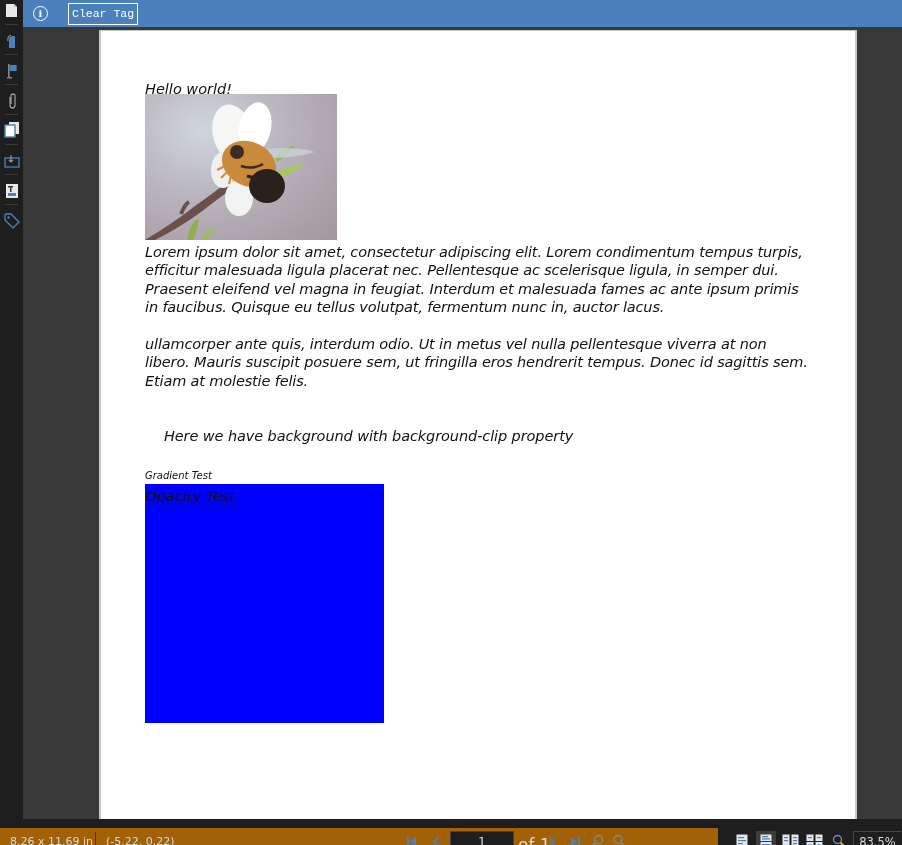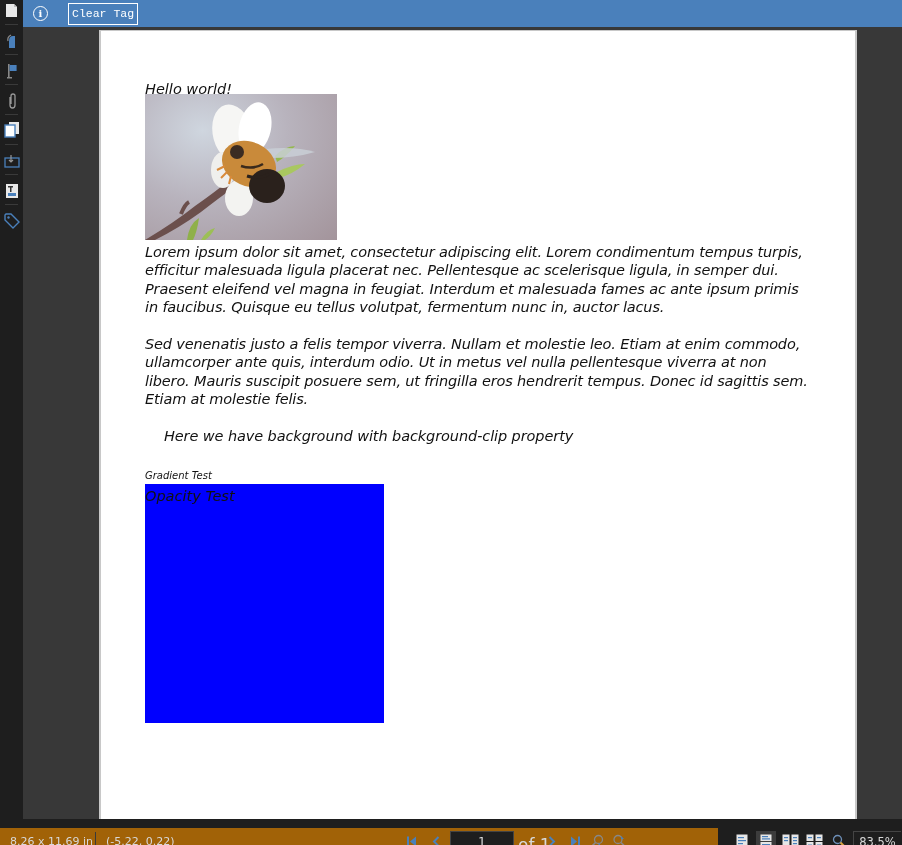--- a/index.html
+++ b/index.html
@@ -150,21 +150,20 @@
         </div>
 
         <div class="para para1">
           <div>Lorem ipsum dolor sit amet, consectetur adipiscing elit. Lorem condimentum tempus turpis,</div>
           <div>efficitur malesuada ligula placerat nec. Pellentesque ac scelerisque ligula, in semper dui.</div>
           <div>Praesent eleifend vel magna in feugiat. Interdum et malesuada fames ac ante ipsum primis</div>
           <div>in faucibus. Quisque eu tellus volutpat, fermentum nunc in, auctor lacus.</div>
         </div>
 
         <div class="para para2">
-          <div>Sed venenatis justo a felis tempor viverra. Nullam et molestie leo. Etiam at enim commodo,</div>
           <div>ullamcorper ante quis, interdum odio. Ut in metus vel nulla pellentesque viverra at non</div>
           <div>libero. Mauris suscipit posuere sem, ut fringilla eros hendrerit tempus. Donec id sagittis sem.</div>
           <div>Etiam at molestie felis.</div>
         </div>
 
         <div class="clip-text">Here we have background with background-clip property</div>
         <div class="grad-label">Gradient Test</div>
         <div class="blue-box"></div>
         <div class="opacity-label">Opacity Test</div>
       </div>

